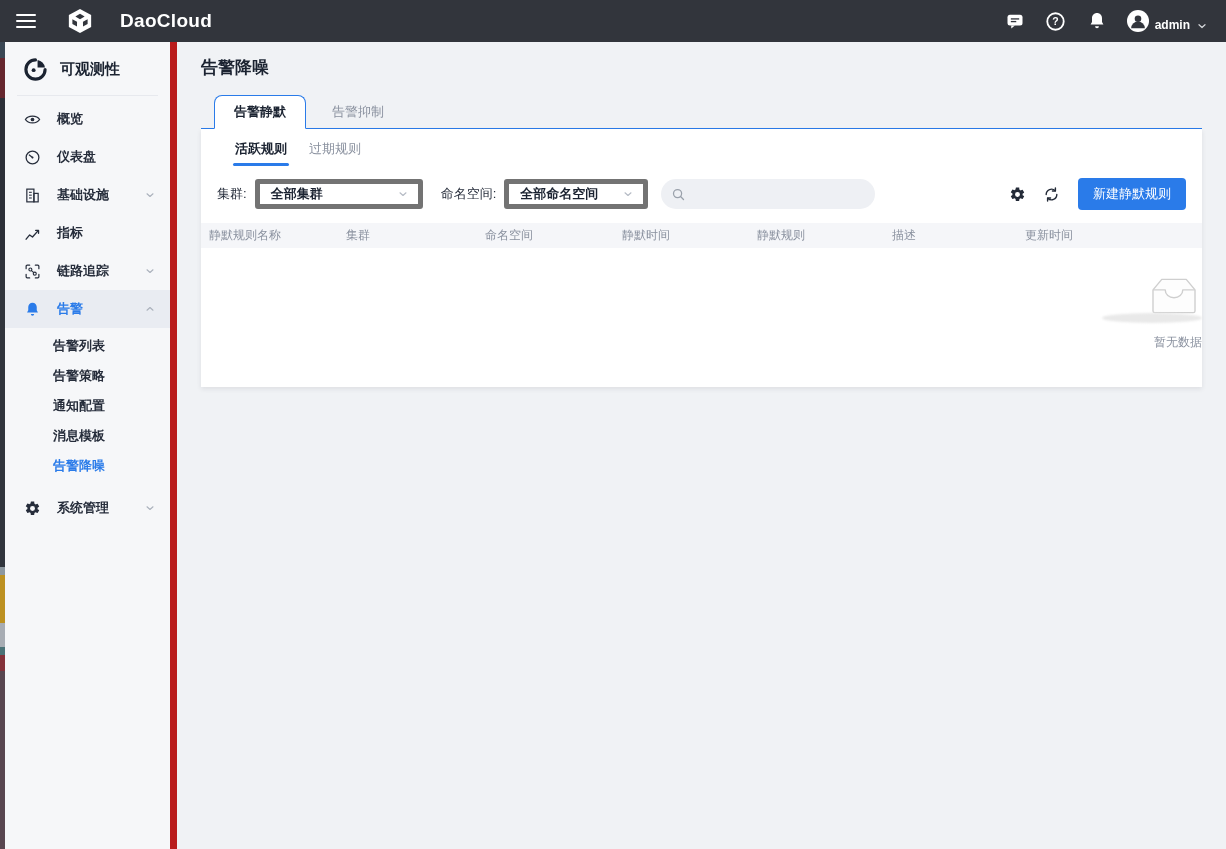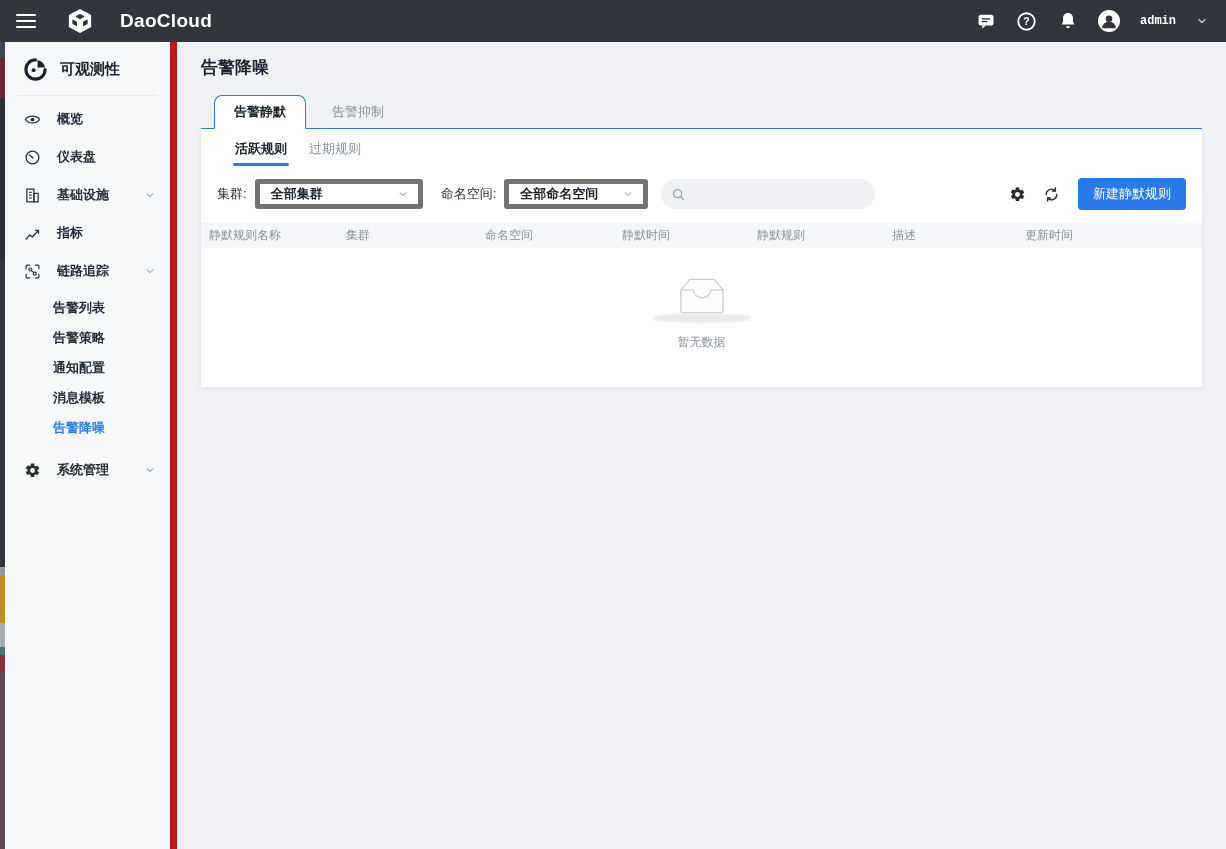--- a/index.html
+++ b/index.html
@@ -12,21 +12,21 @@
   .hamburger { width:42px; height:42px; display:flex; align-items:center; justify-content:center;
                margin-left:5px; cursor:pointer; }
   .hamburger span { display:block; width:20px; }
   .hamburger i { display:block; height:2px; background:#fff; border-radius:1px; margin:4px 0; }
   .brand { display:flex; align-items:center; gap:27px; margin-left:20px; cursor:pointer; }
   .brand-name { font-size:19px; font-weight:800; letter-spacing:.3px; }
   .topbar-right { margin-left:auto; display:flex; align-items:center; gap:19px; padding-right:18px; }
   .tb-icon { width:22px; height:22px; display:flex; align-items:center; justify-content:center; cursor:pointer; }
   .avatar { width:22px; height:22px; border-radius:50%; background:#fff; overflow:hidden;
             display:flex; align-items:center; justify-content:center; }
-  .user { display:flex; align-items:center; gap:20px; cursor:pointer;font-family:Liberation Mono, monospace; }
+  .user { display:flex; align-items:flex-end; gap:6px; cursor:pointer; }
   .user-name { font-size:12px; font-weight:700; }
 
   
   .left-strip { position:absolute; top:42px; left:0; width:5px; bottom:0; z-index:25;
     background:linear-gradient(to bottom,
       #3a4754 0%, #3a4754 2%, #66272f 2%, #66272f 7%, #2c3038 7%, #2c3038 27%,
       #31353d 27%, #31353d 65%, #8d98a0 65%, #8d98a0 66%, #bd9122 66%, #bd9122 72%,
       #a8adb4 72%, #a8adb4 75%, #4b7277 75%, #4b7277 76%, #84323a 76%, #84323a 78%,
       #584650 78%, #584650 100%); }
 
@@ -83,21 +83,21 @@
   .tool-btn + .tool-btn { margin-left:14px; }
   .primary-btn { margin-left:17px; height:32px; padding:0 15px; background:#2a7be9; color:#fff;
                  border:none; border-radius:4px; font-size:13px; cursor:pointer;
                  font-family:inherit; }
 
   .thead { display:grid; grid-template-columns:137px 139px 137px 135px 135px 133px 1fr;
            background:#f5f6f9; height:25px; align-items:center; padding-left:8px;
            font-size:12px; color:#8a919f; }
   .thead > div { overflow:hidden; white-space:nowrap; }
 
-  .empty { display:flex; flex-direction:column; align-items:center; padding:27px 0 36px; }
+  .empty { display:flex; flex-direction:column; align-items:flex-end; padding:27px 0 36px; }
   .empty-shadow { width:100px; height:10px; border-radius:50%; background:#e9e9e9;
                   filter:blur(1px); margin-top:-4px; }
   .empty-text { margin-top:11px; font-size:12px; color:#8a919f; }
 
   svg { display:block; }
 </style>
 </head>
 <body>
 
 <div class="topbar">
@@ -232,20 +232,34 @@
       </svg>
     </span>
     <span>链路追踪</span>
     <span class="chev">
       <svg width="12" height="12" viewBox="0 0 24 24">
           <path d="M6 9.5l6 5.5 6-5.5" fill="none" stroke="currentColor" stroke-width="2.2" stroke-linecap="round" stroke-linejoin="round"></path>
         </svg>
     </span>
   </div>
 
+  <div class="menu-item active-parent">
+    <span class="mi-icon">
+      <svg width="17" height="17" viewBox="0 0 24 24">
+        <path d="M12 2.5c-3.4 0-6 2.7-6 6.1v4.6L4.3 16.3h15.4L18 13.2V8.6c0-3.4-2.6-6.1-6-6.1z" fill="#2a7be9"></path>
+        <path d="M9.7 18.4a2.3 2.3 0 0 0 4.6 0z" fill="#2a7be9"></path>
+      </svg>
+    </span>
+    <span>告警</span>
+    <span class="chev">
+      <svg width="12" height="12" viewBox="0 0 24 24">
+          <path d="M6 14.5l6-5.5 6 5.5" fill="none" stroke="currentColor" stroke-width="2.2" stroke-linecap="round" stroke-linejoin="round"></path>
+        </svg>
+    </span>
+  </div>
 
   <div class="submenu">
     <div class="sub-item">
       <span>告警列表</span>
     </div>
     <div class="sub-item">
       <span>告警策略</span>
     </div>
     <div class="sub-item">
       <span>通知配置</span>

